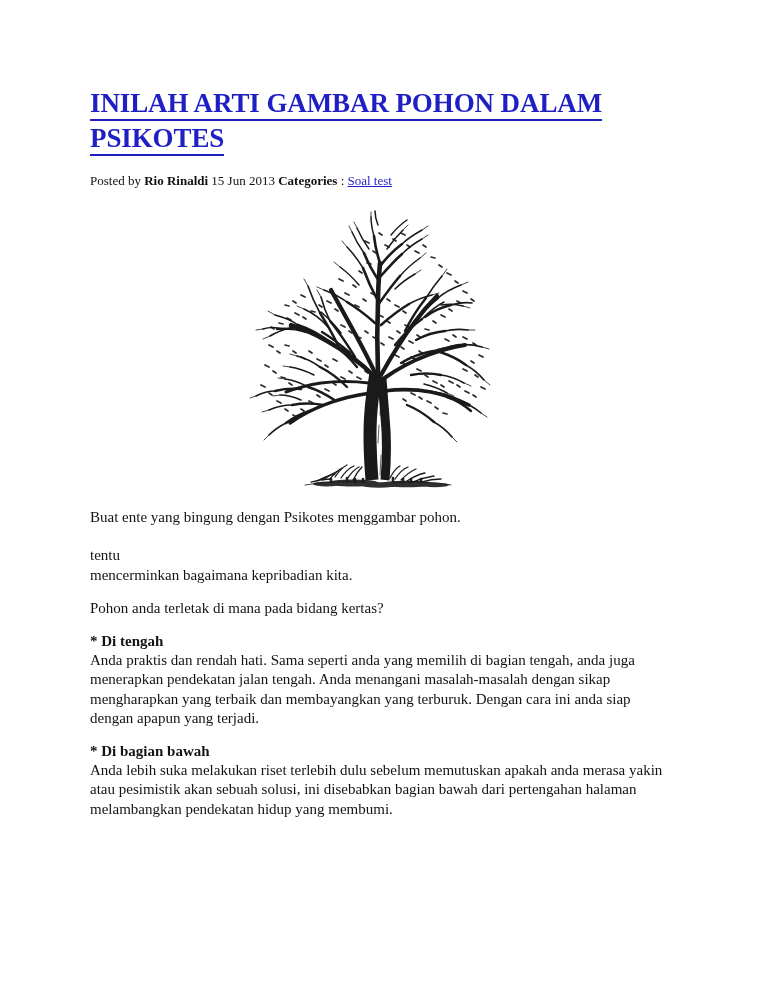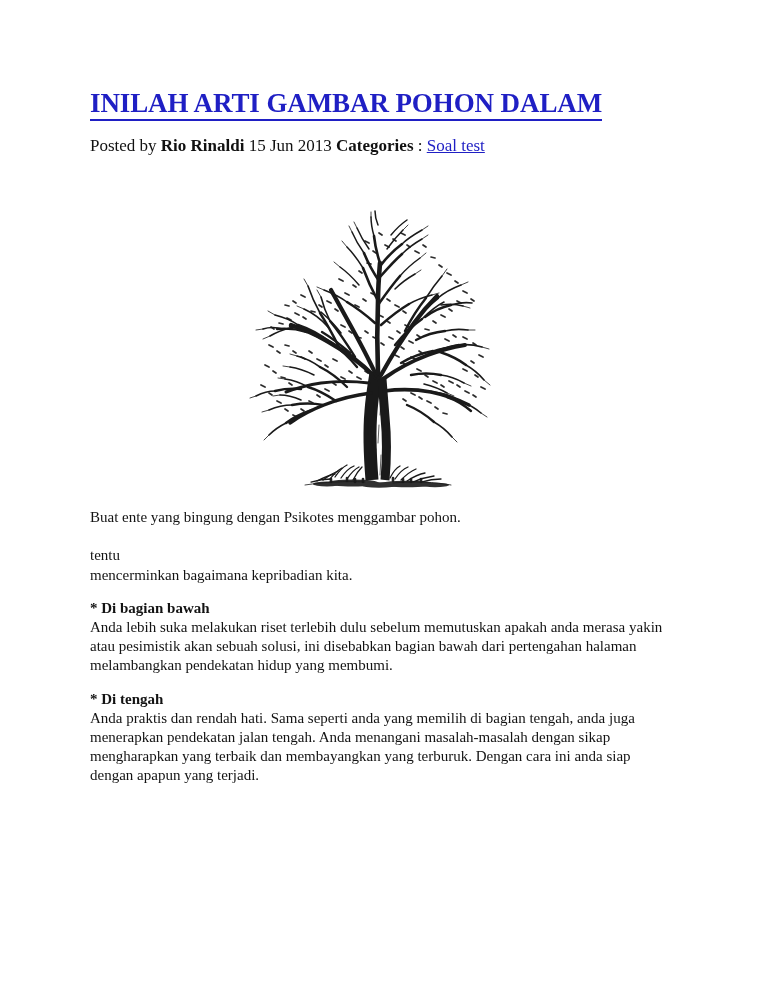--- a/index.html
+++ b/index.html
@@ -49,21 +49,21 @@
   .title-l1 span, .title-l2 span {
     border-bottom: 2px solid #1f1fc4;
     display: inline-block;
     line-height: 31px;
   }
 
   
   .byline {
     margin: 0;
     padding-top: 16px;
-    font-size: 17px;
+    font-size: 13px;
     line-height: 17px;
     color: #111111;
   }
   .byline b { font-weight: bold; }
   .byline .cat-link {
     color: #1f1fc4;
     text-decoration: underline;
     cursor: pointer;
   }
 
@@ -99,20 +99,21 @@
   .blk p { margin: 0; }
 </style>
 </head>
 <body>
 
 <div class="page">
   <div class="content">
 
     <h1 class="doc-title">
       <span class="title-l1"><span>INILAH ARTI GAMBAR POHON DALAM</span></span>
+      <span class="title-l2"><span>PSIKOTES</span></span>
     </h1>
 
     <p class="byline">
       <span>Posted by</span>
       <b>Rio Rinaldi</b>
       <span>15 Jun 2013</span>
       <b>Categories</b>
       <span>:</span>
       <a class="cat-link">Soal test</a>
     </p>
@@ -435,27 +436,28 @@
     <div class="body-area">
 
       <p class="para">
         <span>Buat ente yang bingung dengan Psikotes menggambar pohon.</span><br>
         <br>
         <span>tentu</span><br>
         <span>mencerminkan bagaimana kepribadian kita.</span>
       </p>
 
 
+      <p class="para">Pohon anda terletak di mana pada bidang kertas?</p>
+
+      <div class="blk">
+        <p class="para sub-head">* Di tengah</p>
+        <p class="para">Anda praktis dan rendah hati. Sama seperti anda yang memilih di bagian tengah, anda juga menerapkan pendekatan jalan tengah. Anda menangani masalah-masalah dengan sikap mengharapkan yang terbaik dan membayangkan yang terburuk. Dengan cara ini anda siap dengan apapun yang terjadi.</p>
+      </div>
 
       <div class="blk">
         <p class="para sub-head">* Di bagian bawah</p>
         <p class="para">Anda lebih suka melakukan riset terlebih dulu sebelum memutuskan apakah anda merasa yakin atau pesimistik akan sebuah solusi, ini disebabkan bagian bawah dari pertengahan halaman melambangkan pendekatan hidup yang membumi.</p>
       </div>
 
-      <div class="blk">
-        <p class="para sub-head">* Di tengah</p>
-        <p class="para">Anda praktis dan rendah hati. Sama seperti anda yang memilih di bagian tengah, anda juga menerapkan pendekatan jalan tengah. Anda menangani masalah-masalah dengan sikap mengharapkan yang terbaik dan membayangkan yang terburuk. Dengan cara ini anda siap dengan apapun yang terjadi.</p>
-      </div>
-
 
     </div>
   </div>
 </div>
 
 </body></html>

